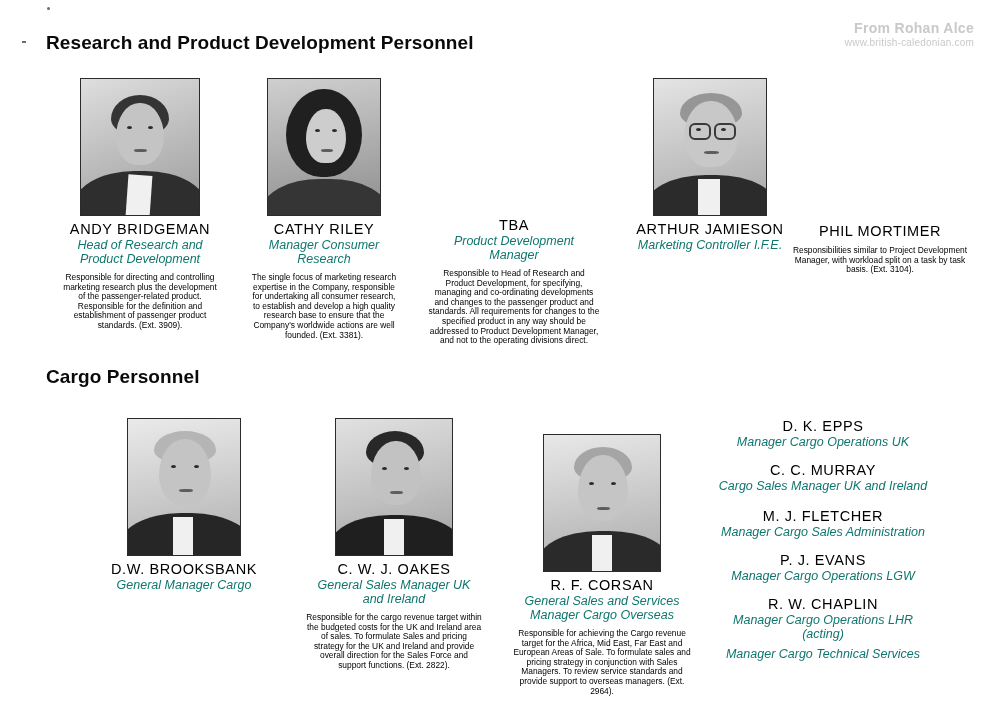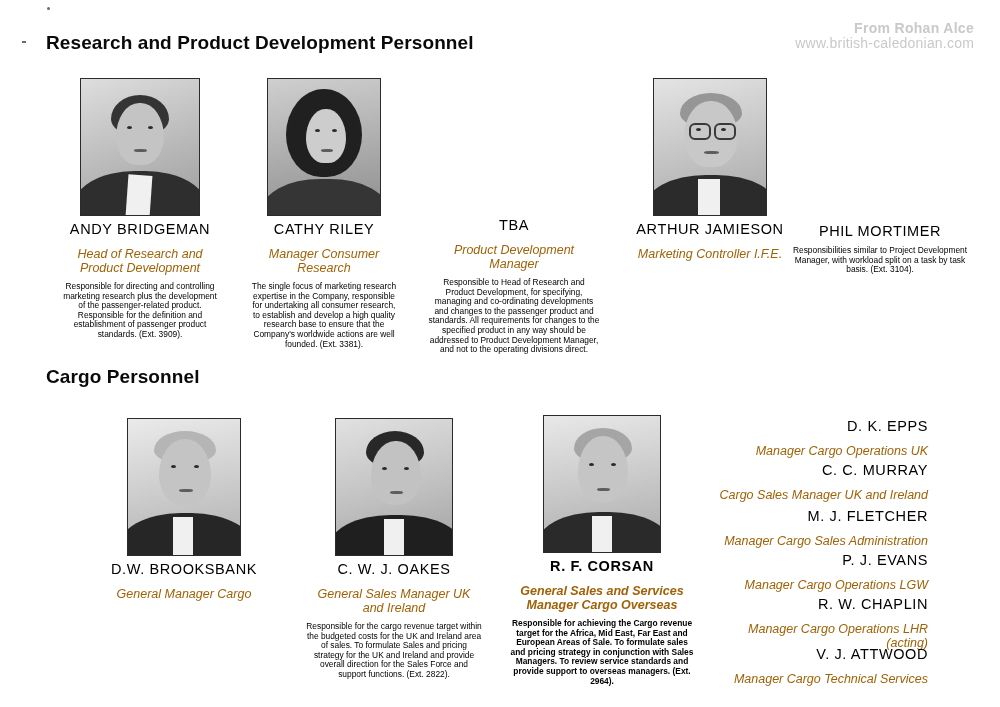--- a/index.html
+++ b/index.html
@@ -30,21 +30,21 @@
     text-align: right;
     color: #c9c9c9;
   }
   .credit .credit-line1 {
     font-size: 14px;
     font-weight: bold;
     letter-spacing: 0.3px;
     line-height: 16px;
   }
   .credit .credit-line2 {
-    font-size: 14px;
+    font-size: 10px;
     line-height: 14px;
     letter-spacing: 0.2px;
   }
 
   
   .speck {
     position: absolute;
     background: #6b6b6b;
   }
   .speck.a { left: 47px; top: 7px; width: 3px; height: 3px; border-radius: 50%; }
@@ -115,48 +115,48 @@
   .pname {
     font-size: 14.5px;
     letter-spacing: 0.6px;
     margin-top: 5px;
     color: #000;
   }
   .ptitle {
     font-style: italic;
     font-size: 12.5px;
     line-height: 14px;
-    margin-top: 10px;
-    color: #a16207;
+    margin-top: 1px;
+    color: #0f766e;
   }
   .pdesc {
     font-size: 8.4px;
     line-height: 9.6px;
     margin-top: 7px;
     color: #000;
   }
 
   
   .listperson {
     position: absolute;
-    text-align: right;
+    text-align: center;
     width: 210px;
   }
   .listperson .pname { margin-top: 0; }
 
   
   #person-bridgeman { left: 60px; top: 78px; width: 160px; }
   #person-riley     { left: 248px; top: 78px; width: 152px; }
   #person-tba       { left: 428px; top: 212px; width: 172px; }
   #person-jamieson  { left: 624px; top: 78px; width: 172px; }
   #person-mortimer  { left: 790px; top: 218px; width: 180px; }
 
   #person-brooksbank { left: 98px; top: 418px; width: 172px; }
   #person-oakes      { left: 306px; top: 418px; width: 176px; }
-  #person-corsan     { left: 510px; top: 415px; width: 184px; font-weight: bold; }
+  #person-corsan     { left: 510px; top: 434px; width: 184px; }
 
   #list-epps     { left: 718px; top: 418px; }
   #list-murray   { left: 718px; top: 462px; }
   #list-fletcher { left: 718px; top: 508px; }
   #list-evans    { left: 718px; top: 552px; }
   #list-chaplin  { left: 718px; top: 596px; }
   #list-attwood  { left: 718px; top: 646px; }
 </style>
 </head>
 <body>
@@ -295,17 +295,16 @@
   </div>
   <div class="listperson" id="list-evans">
     <div class="pname">P. J. EVANS</div>
     <div class="ptitle">Manager Cargo Operations LGW</div>
   </div>
   <div class="listperson" id="list-chaplin">
     <div class="pname">R. W. CHAPLIN</div>
     <div class="ptitle">Manager Cargo Operations LHR (acting)</div>
   </div>
   <div class="listperson" id="list-attwood">
-    <div class="pname">V. J. ATTWOOD</div>
     <div class="ptitle">Manager Cargo Technical Services</div>
   </div>
 
 </div>
 
 </body></html>

